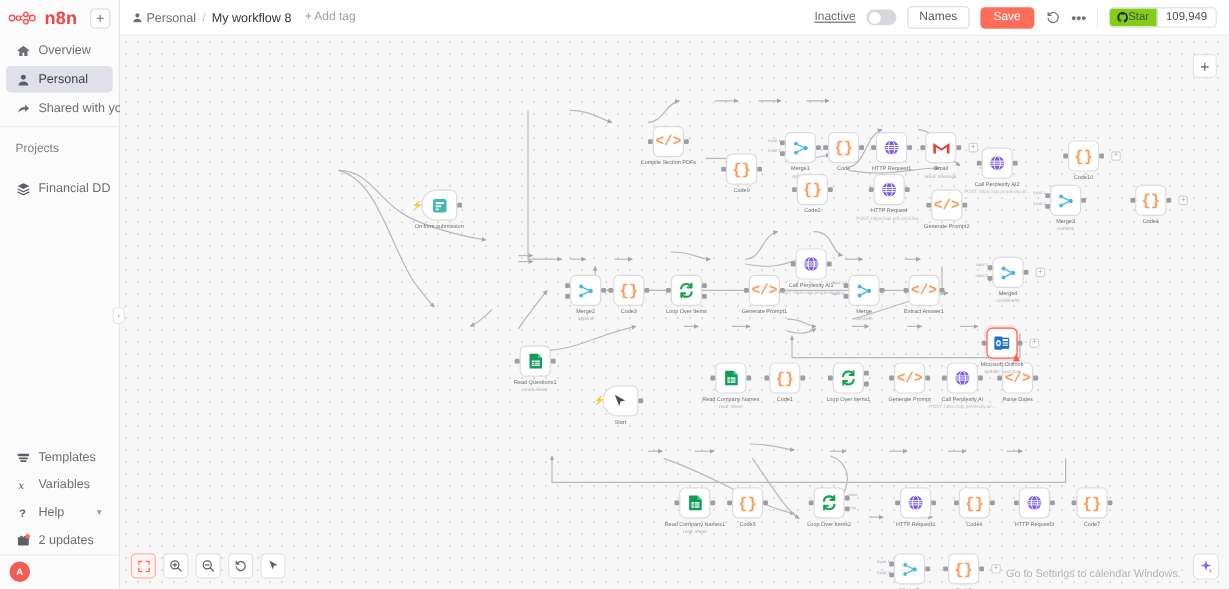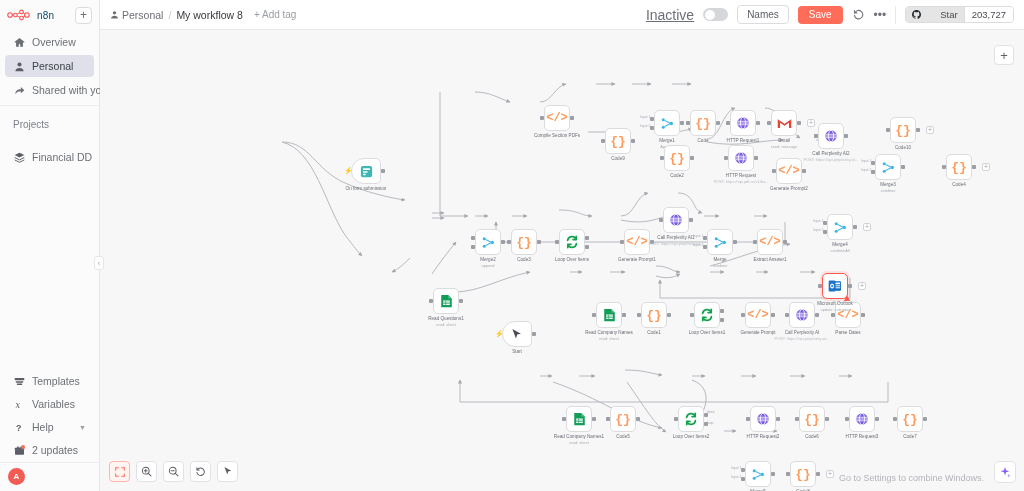--- a/index.html
+++ b/index.html
@@ -14,21 +14,21 @@
 
   
   #sidebar {
     width: 100px; height: 491px; background: #fbfbfb;
     border-right: 1px solid #e6e6e8;
     display: flex; flex-direction: column; position: relative; flex: none;
   }
   .sb-top { height: 30px; display: flex; align-items: center; padding: 0 7px; gap: 4px; }
   .logo-wrap { display: flex; align-items: center; gap: 4px; }
   .logo-mark { width: 26px; height: 12px; }
-  .logo-text { font-size: 10px; font-weight: 400; color: #0c4a6e; letter-spacing: .2px; }
+  .logo-text { font-size: 15px; font-weight: 700; color: #ef4444; letter-spacing: .2px; }
   .plus-box {
     margin-left: auto; width: 17px; height: 17px; border: 1px solid #dcdcde;
     border-radius: 4px; background: #fff; display: flex; align-items: center;
     justify-content: center; color: #6b6e74; font-size: 12px; line-height: 1;
   }
   .sb-sep { height: 1px; background: #ededef; margin: 3px 0; }
   .sb-item {
     height: 22px; display: flex; align-items: center; gap: 7px;
     padding: 0 8px; margin: 1px 5px; border-radius: 4px; color: #6c6f76;
     font-size: 10.5px; white-space: nowrap;
@@ -66,41 +66,41 @@
 
   .tabs {
     position: absolute; left: 50%; transform: translateX(-50%);
     top: 5px; background: #eceef4; border-radius: 5px; padding: 2px;
     display: flex; gap: 1px;
   }
   .tab { font-size: 10px; padding: 2.5px 8px; border-radius: 4px; color: #7a7d85; }
   .tab.active { background: #fff; color: #2f323a; box-shadow: 0 1px 2px rgba(0,0,0,.07); }
 
   .tb-right { margin-left: auto; display: flex; align-items: center; gap: 9px; }
-  .inactive-label { font-size: 14px; color: #6c6f76; text-decoration: underline; }
+  .inactive-label { font-size: 10px; color: #6c6f76; text-decoration: underline; }
   .toggle {
     width: 25px; height: 13px; border-radius: 7px; background: #d6d7db;
     position: relative;
   }
   .toggle .knob {
     position: absolute; left: 1.5px; top: 1.5px; width: 10px; height: 10px;
     border-radius: 50%; background: #fff;
   }
   .btn-share {
     border: 1px solid #dcdcde; background: #fff; border-radius: 4px;
     font-size: 10px; color: #5a5d64; padding: 3px 9px;
   }
   .btn-save {
     background: #ff6d5a; color: #fff; border-radius: 4px;
     font-size: 10px; padding: 3.5px 11px; font-weight: 500;
   }
   .icon-btn { color: #70737a; font-size: 12px; display: flex; align-items: center; }
   .tb-divider { width: 1px; height: 18px; background: #eaeaec; }
   .star-group { display: flex; align-items: stretch; border: 1px solid #dcdcde; border-radius: 4px; overflow: hidden; }
-  .star-left { display: flex; align-items: center; gap: 19px; background: #e5e5e5; padding: 2px 6px; font-size: 9.5px; color: #4a4d53; }
+  .star-left { display: flex; align-items: center; gap: 0; background: #84cc16; padding: 2px 6px; font-size: 9.5px; color: #4a4d53; }
   .star-count { padding: 2px 7px; font-size: 9.5px; color: #4a4d53; background: #fff; border-left: 1px solid #dcdcde; }
 
   
   #canvas {
     position: absolute; top: 30px; left: 0; width: 924px; height: 461px;
     background-color: #f7f7f8;
     background-image: radial-gradient(#dcdde0 0.7px, transparent 0.7px);
     background-size: 10px 10px;
     overflow: hidden;
   }
@@ -314,21 +314,21 @@
         </div>
         <div class="icon-btn">•••</div>
         <div class="tb-divider"></div>
         <div class="star-group">
           <div class="star-left">
             <svg width="9" height="9" viewBox="0 0 16 16">
                 <path d="M8 0C3.6 0 0 3.6 0 8c0 3.5 2.3 6.5 5.5 7.6.4.1.5-.2.5-.4v-1.4C3.8 14.3 3.3 12.8 3.3 12.8c-.4-1-.9-1.2-.9-1.2-.8-.5 0-.5 0-.5.8.1 1.3.9 1.3.9.7 1.3 2 .9 2.5.7.1-.5.3-.9.5-1.1-1.8-.2-3.7-.9-3.7-4 0-.9.3-1.6.8-2.2-.1-.2-.4-1 .1-2.1 0 0 .7-.2 2.2.8.6-.2 1.3-.3 2-.3s1.4.1 2 .3c1.5-1 2.2-.8 2.2-.8.5 1.1.2 1.9.1 2.1.5.6.8 1.3.8 2.2 0 3.1-1.9 3.8-3.7 4 .3.3.6.8.6 1.6v2.3c0 .2.1.5.5.4C13.7 14.5 16 11.5 16 8c0-4.4-3.6-8-8-8z" fill="#24292e"></path>
               </svg>
             <span>Star</span>
           </div>
-          <div class="star-count">203,727</div>
+          <div class="star-count">109,949</div>
         </div>
       </div>
     </div>
 
     <div id="canvas">
 
       <svg id="edges">
         <defs>
           <marker id="ar" markerWidth="5" markerHeight="5" refX="3.6" refY="2" orient="auto">
             <path d="M0 0 L4 2 L0 4 z" fill="#a3a6ac"></path>
@@ -914,21 +914,21 @@
         </div>
         <div class="zc">
           <svg width="10" height="11" viewBox="0 0 12 14">
               <path d="M1.5 1.3l8.6 4.9-3.8.7-1.2 4z" fill="#5d6067"></path>
             </svg>
         </div>
       </div>
 
 
       <div class="watermark">
-        <div class="wm2">Go to Settings to combine Windows.</div>
+        <div class="wm2">Go to Settings to calendar Windows.</div>
       </div>
 
       <div class="ai-btn">
         <svg width="12" height="12" viewBox="0 0 14 14">
             <path d="M7 1.2 8.2 5 12 6.2 8.2 7.4 7 11.2 5.8 7.4 2 6.2 5.8 5z" fill="#8b5cf6"></path>
             <path d="M11.4 9.4l.5 1.5 1.5.5-1.5.5-.5 1.5-.5-1.5-1.5-.5 1.5-.5z" fill="#a78bfa"></path>
           </svg>
       </div>
 
     </div>

